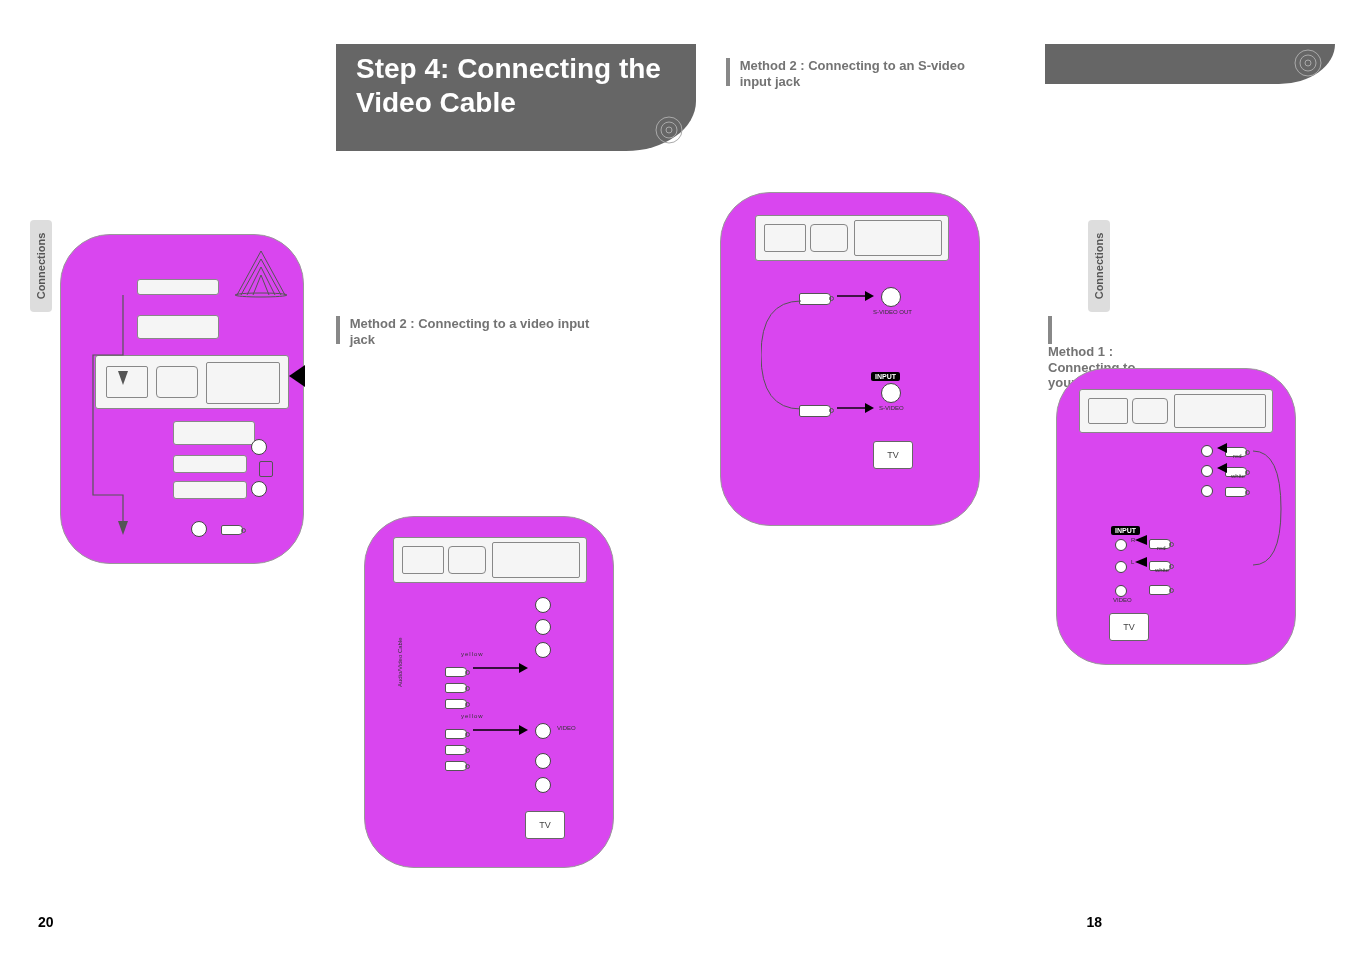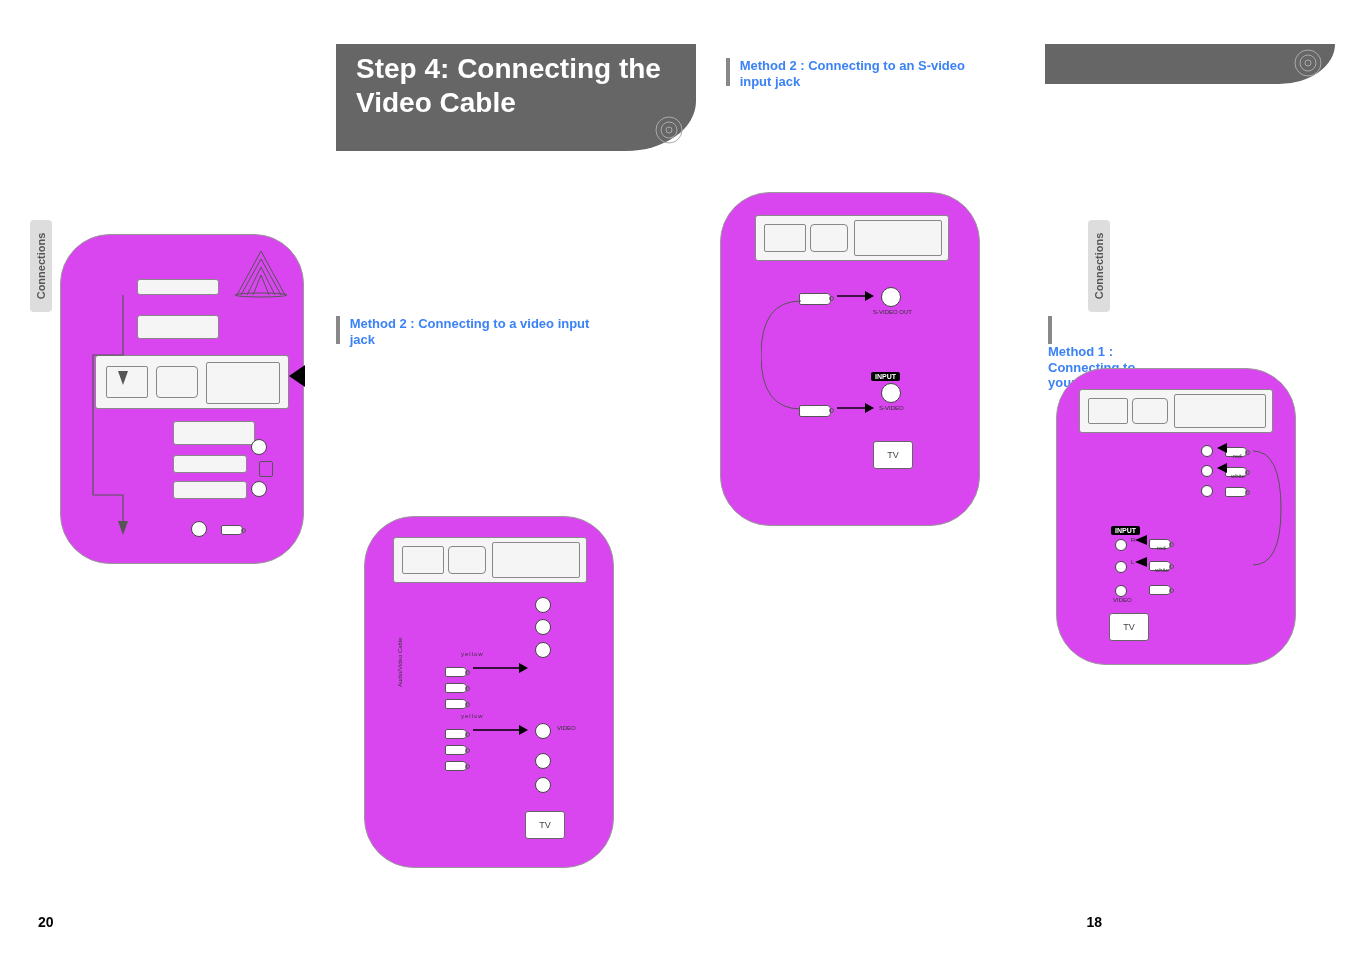--- a/index.html
+++ b/index.html
@@ -52,21 +52,21 @@
     right: 12px;
     bottom: 6px;
     width: 30px;
     height: 30px;
   }
 
   .method-label {
     position: absolute;
     font-size: 13px;
     font-weight: bold;
-    color: #3b82f6;
+    color: #737373;
     line-height: 1.2;
   }
 
   .method-marker {
     display: inline-block;
     width: 4px;
     height: 28px;
     background: #888888;
     vertical-align: top;
     margin-right: 6px;

